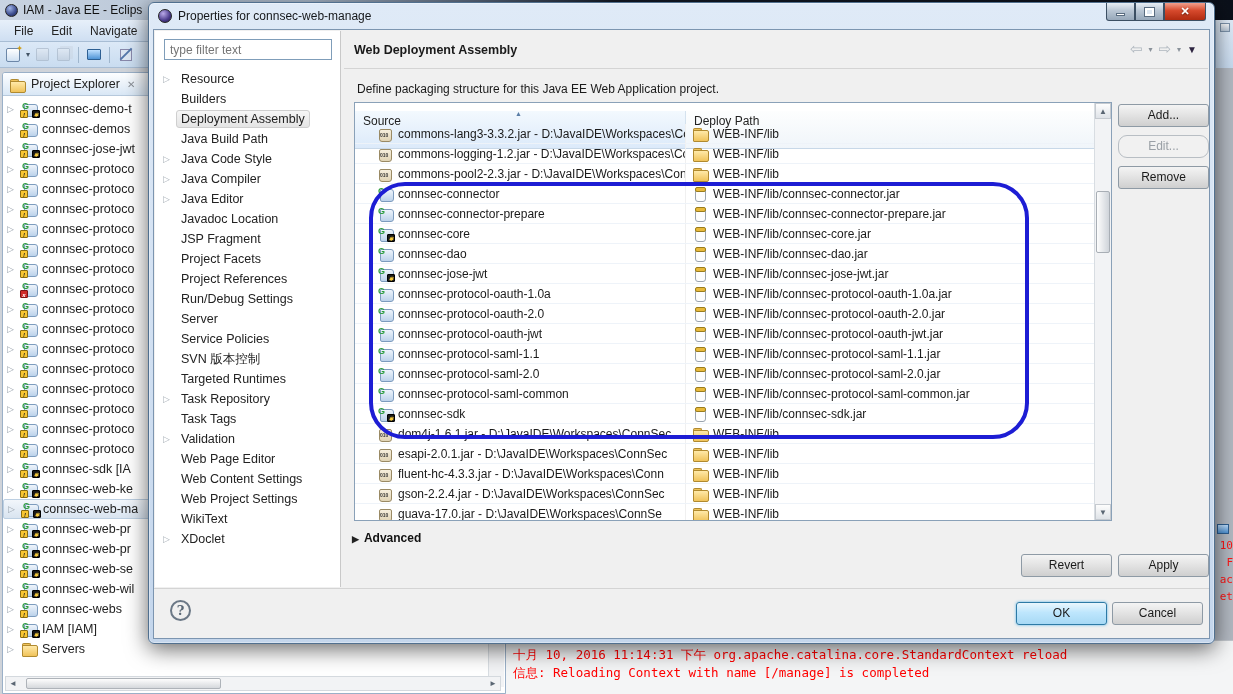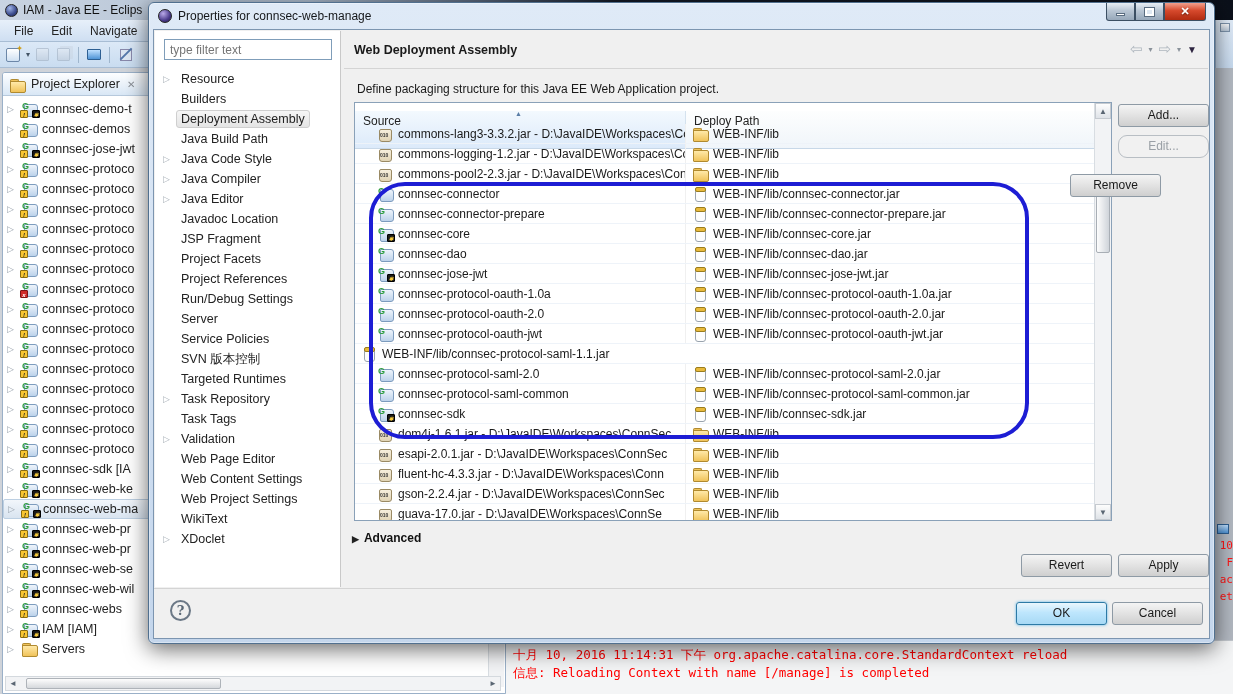--- a/index.html
+++ b/index.html
@@ -117,21 +117,21 @@
   .i-jarw::before { content:""; position:absolute; left:3px; top:1px; z-index:2; width:9px; height:3px; background:#e8b93c; border:1px solid #9a7d1c; border-radius:2px; }
   .dtl { font-size:12px; }
 
   .tbl-scroll { position:absolute; right:0; top:0; width:17px; height:417px; background:#f2f3f5; border-left:1px solid #d8dde2; }
   .tbl-scroll .arr { position:absolute; left:0; width:16px; height:16px; text-align:center; font-size:8px; color:#5a6673; line-height:16px; background:linear-gradient(#fdfdfd,#dfe3e8); border:1px solid #c5cad0; }
   .tbl-scroll .thumb { position:absolute; left:1px; top:88px; width:14px; height:62px; background:linear-gradient(to right,#fdfdfd,#cfd4da); border:1px solid #a8aeb5; border-radius:2px; }
 
   .btn { position:absolute; width:91px; height:23px; font-size:12px; color:#1a1a1a; text-align:center; line-height:21px;
     background:linear-gradient(#f4f4f4,#e4e4e4 45%,#cfcfcf); border:1px solid #8e9aa5; border-radius:3px; }
   .btn.dis { color:#9aa0a6; background:#f1f1f1; border-color:#b8bec4; }
-  .btn-add { left:964px; top:74px; } .btn-edit { left:964px; top:105px;border-radius:9px; } .btn-remove { left:916px; top:136px;margin-top:8px; }
+  .btn-add { left:964px; top:74px; } .btn-edit { left:964px; top:105px;border-radius:9px; } .btn-remove { left:964px; top:136px; }
   .advanced { position:absolute; left:198px; top:501px; font-size:12px; font-weight:bold; color:#111; }
   .advanced .tri { font-size:9px; margin-right:5px; color:#222; }
   .btn-revert { left:867px; top:524px; } .btn-apply { left:964px; top:524px; }
   .footer-sep { position:absolute; left:0px; top:558px; width:100%; height:1px; background:#d4d4d4; }
   .help-btn { position:absolute; left:16px; top:570px; width:21px; height:21px; border:2px solid #6b7population; border:2px solid #6b7886; border-radius:50%; color:#5a6876; font-size:13px; font-weight:bold; text-align:center; line-height:18px; font-family:"DejaVu Serif",serif; }
   .btn-ok { left:862px; top:572px; background:linear-gradient(#eaf6fd,#bee6fd 45%,#a7d9f5); border:1px solid #2d7aa6; box-shadow:0 0 3px #5ab4e8; }
   .btn-cancel { left:958px; top:572px; }
 
   .annotation { position:absolute; left:220px; top:179px; width:660px; height:257px; border:4px solid #1d1dd4; border-radius:36px; z-index:30; pointer-events:none; }
 </style>
@@ -665,20 +665,24 @@
               <div class="td c1">
                 <span class="si i-proj"></span>
                 <span class="dtl">connsec-protocol-oauth-jwt</span>
               </div>
               <div class="td c2">
                 <span class="si i-jarw"></span>
                 <span class="dtl">WEB-INF/lib/connsec-protocol-oauth-jwt.jar</span>
               </div>
             </div>
             <div class="trow">
+              <div class="td c1">
+                <span class="si i-proj"></span>
+                <span class="dtl">connsec-protocol-saml-1.1</span>
+              </div>
               <div class="td c2">
                 <span class="si i-jarw"></span>
                 <span class="dtl">WEB-INF/lib/connsec-protocol-saml-1.1.jar</span>
               </div>
             </div>
             <div class="trow">
               <div class="td c1">
                 <span class="si i-proj"></span>
                 <span class="dtl">connsec-protocol-saml-2.0</span>
               </div>

